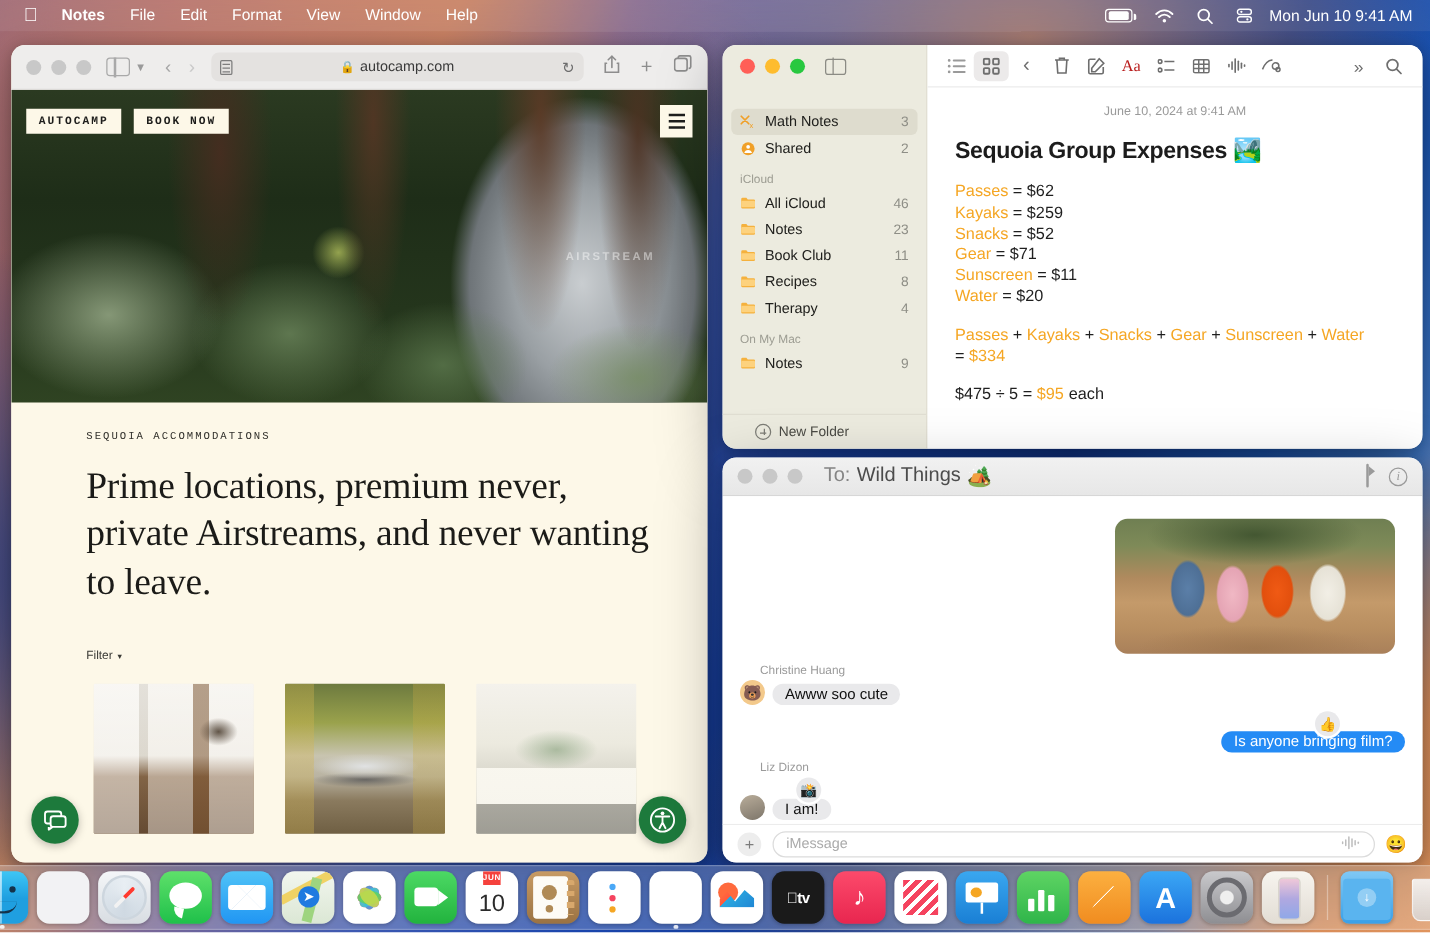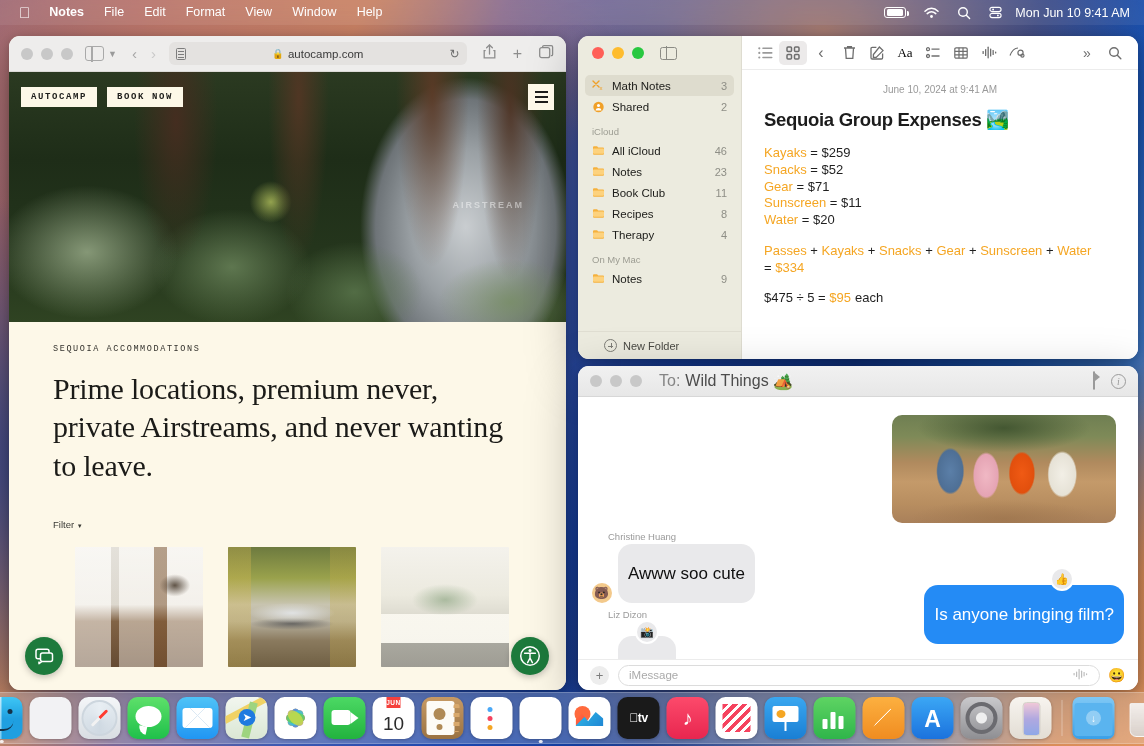--- a/index.html
+++ b/index.html
@@ -126,21 +126,21 @@
     margin-left:auto; background:#fdf8e8; width:26px; height:26px;
     display:flex; flex-direction:column; align-items:center; justify-content:center; gap:3.5px;
   }
   #hamburger span { display:block; width:13px; height:1.6px; background:#1d1d1b; }
   #airstream-label {
     position:absolute; right:42px; top:128px; z-index:2;
     font-family:"Liberation Sans", sans-serif; font-size:9px; letter-spacing:2px;
     color:rgba(255,255,255,.45); font-weight:600;
   }
 
-  #page-body { padding: 22px 46px 0 44px; }
+  #page-body { padding: 22px 46px 0 60px; }
   #eyebrow {
     font-family:"Liberation Mono", monospace; font-size:8.5px; letter-spacing:1.6px;
     color:#32312c; margin-bottom: 16px;
   }
   #headline {
     font-family:"Liberation Serif", serif; font-size:30px; line-height:1.28;
     color:#1b1b18; font-weight:400; letter-spacing:-0.2px;
   }
   #filter { margin-top: 34px; font-size:9.5px; color:#3a3a35; font-family:"Liberation Sans",sans-serif;}
   #cards { display:flex; gap:25px; padding: 17px 46px 0 66px; }
@@ -184,21 +184,21 @@
     border-right:1px solid #dedcd0;
   }
   #notes-sb-top { height:34px; display:flex; align-items:center; padding:0 14px; gap:10px; }
   .sb-toggle { width:17px; height:13px; border:1.4px solid #8b8b84; border-radius:2.5px; position:relative; margin-left:6px;}
   .sb-toggle::after{content:"";position:absolute;left:4.5px;top:-1.4px;bottom:-1.4px;width:1.4px;background:#8b8b84;}
   #notes-list { flex:1; padding: 5px 7px 0 7px; overflow:hidden; }
   .nrow {
     display:flex; align-items:center; height:21px; padding:0 7px; border-radius:5px;
     font-size:11.5px; color:#20201d; gap:7px;
   }
-  .nrow.selected { background:#dedcce; }
+  .nrow.selected { background:#dedcce;margin-top:12px; }
   .nrow .nlabel { flex:1; white-space:nowrap; overflow:hidden; text-overflow:ellipsis; }
   .nrow .ncount { color:#8e8e86; font-size:11px; }
   .ficon { width:13px; height:11px; flex-shrink:0; }
   .group-head {
     font-size:9.5px; color:#9c9c92; padding: 9px 7px 3px 7px; font-weight:400;
   }
   #new-folder {
     height:28px; display:flex; align-items:center; gap:6px; padding:0 26px;
     font-size:11px; color:#4a4a44; border-top:1px solid #e0ded2;
   }
@@ -257,21 +257,21 @@
       radial-gradient(ellipse 19px 30px at 76% 55%, #f2efe6 0%, #e6e2d6 70%, transparent 78%),
       radial-gradient(ellipse 120px 34px at 50% 12%, rgba(62,82,46,.9), transparent 72%),
       radial-gradient(ellipse 130px 26px at 50% 96%, rgba(150,110,70,.5), transparent 72%);
   }
   .msg-row { display:flex; align-items:flex-end; gap:6px; }
   .avatar { width:20px; height:20px; border-radius:50%; flex-shrink:0; display:flex; align-items:center; justify-content:center; font-size:12px; }
   .avatar.bear { background:#f3c98b; }
   .avatar.liz { background: linear-gradient(160deg,#b9ad9a,#7d756a); }
   .sender { font-size:9.5px; color:#9a9a9a; margin-left:16px; margin-bottom:2px; }
   .bubble {
-    padding: 22px 10px; border-radius: 14px; font-size:17px; max-width: 300px; line-height:15px;
+    padding: 1px 10px; border-radius: 14px; font-size:12px; max-width: 300px; line-height:15px;
   }
   .bubble.gray { background:#e9e9eb; color:#101010; }
   .bubble.blue { background:#248bf5; color:#fff; }
   .tapback {
     width:20px; height:20px; border-radius:50%; background:#e9e9eb;
     display:flex; align-items:center; justify-content:center; font-size:11px;
     box-shadow:0 0 0 2px #fff;
   }
   #msg-input-bar {
     height:31px; display:flex; align-items:center; gap:9px; padding:0 12px;
@@ -643,21 +643,21 @@
             <svg width="13" height="15" viewBox="0 0 13 15" fill="none" stroke="#6e6e6e" stroke-width="1.3">
                 <path d="M1 3h11M4.6 3V1.6h3.8V3M2.5 3l.7 10.4h6.6L10.5 3"></path>
               </svg>
           </span>
           <span class="ntb">
             <svg width="14" height="14" viewBox="0 0 14 14" fill="none" stroke="#6e6e6e" stroke-width="1.3">
                 <path d="M12.6 7.6v4.2a1.2 1.2 0 01-1.2 1.2H2.2A1.2 1.2 0 011 11.8V2.6a1.2 1.2 0 011.2-1.2h4.2"></path>
                 <path d="M9.4 1L13 4.6 6.2 11.4 3.4 11.4 3.4 8.6z" fill="none"></path>
               </svg>
           </span>
-          <span class="ntb" style="font-size:13px;color:#000000;font-family:'Liberation Serif',serif;">Aa</span>
+          <span class="ntb" style="font-size:13px;color:#b91c1c;font-family:'Liberation Serif',serif;">Aa</span>
           <span class="ntb">
             <svg width="14" height="12" viewBox="0 0 14 12">
                 <g fill="none" stroke="#6e6e6e" stroke-width="1.3">
                   <circle cx="2" cy="2.2" r="1.5"></circle>
                   <path d="M5.5 2.2h8"></path>
                   <circle cx="2" cy="9" r="1.5"></circle>
                   <path d="M5.5 9h8"></path>
                 </g>
               </svg>
           </span>
@@ -697,20 +697,21 @@
         </div>
 
         <div id="notes-doc">
           <div id="note-date">June 10, 2024 at 9:41 AM</div>
           <div id="note-title">
             <span>Sequoia Group Expenses</span>
             <span>🏞️</span>
           </div>
 
           <div class="mathblock">
+            <div class="mathline"><span class="tok">Passes</span><span class="op"> = </span><span>$62</span></div>
             <div class="mathline"><span class="tok">Kayaks</span><span class="op"> = </span><span>$259</span></div>
             <div class="mathline"><span class="tok">Snacks</span><span class="op"> = </span><span>$52</span></div>
             <div class="mathline"><span class="tok">Gear</span><span class="op"> = </span><span>$71</span></div>
             <div class="mathline"><span class="tok">Sunscreen</span><span class="op"> = </span><span>$11</span></div>
             <div class="mathline"><span class="tok">Water</span><span class="op"> = </span><span>$20</span></div>
           </div>
 
           <div class="mathsum mathblock">
             <span class="tok">Passes</span>
             <span class="op">+</span>

